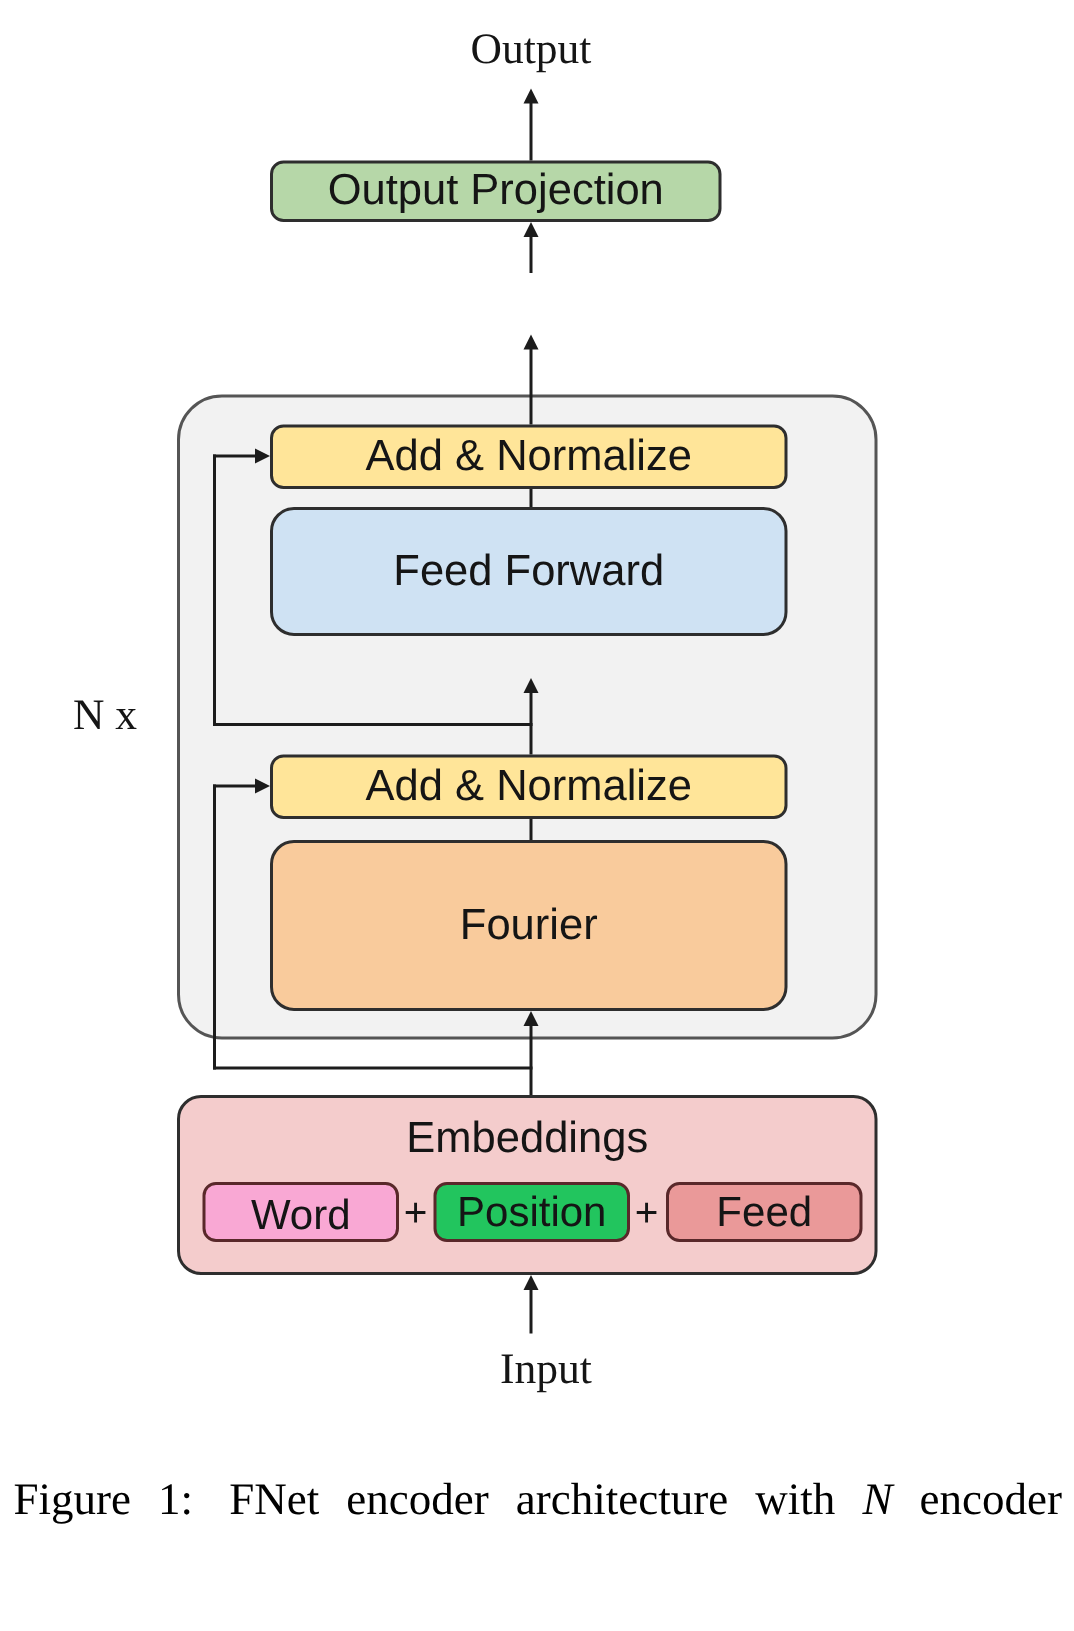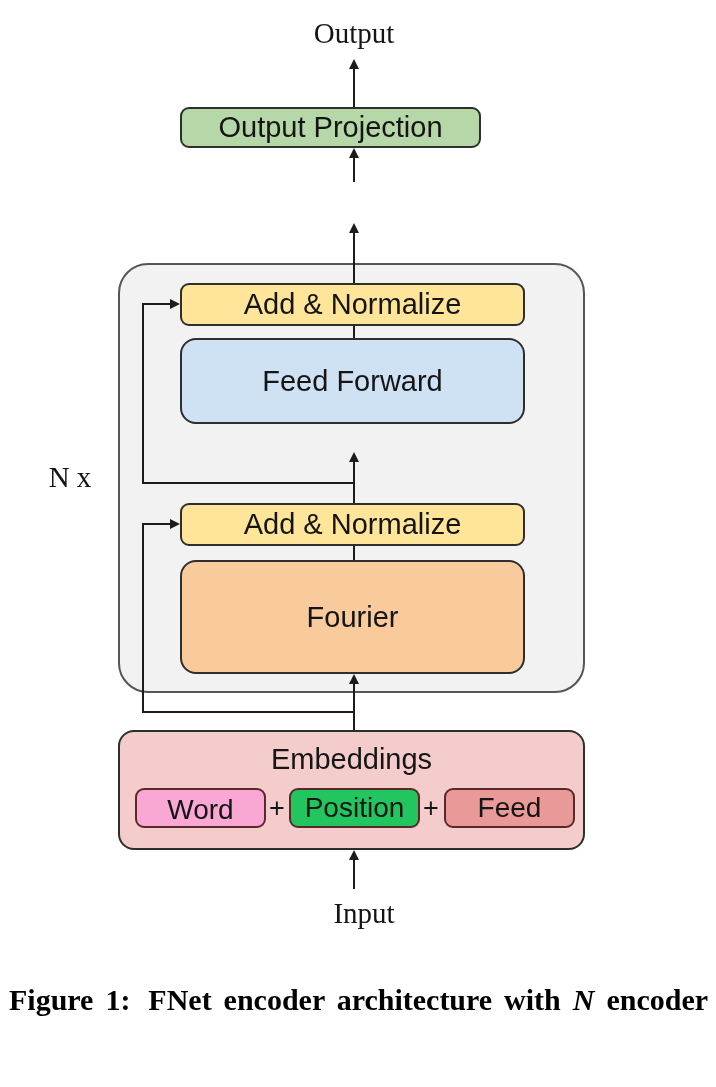--- a/index.html
+++ b/index.html
@@ -81,21 +81,20 @@
     top: 982px;
     width: 699px;
     font-family: "Liberation Serif", serif;
     font-size: 30px;
     line-height: 35px;
     color: #000000;
   }
   .cap-l1 {
     text-align: justify;
     text-align-last: justify;
-    font-weight: bold;
   }
   .cap-l1 .fig-label { margin-right: 6px; }
   .cap-l1 em {
     font-style: italic;
     font-family: "Liberation Serif", serif;
   }
 </style>
 </head>
 <body>
 

